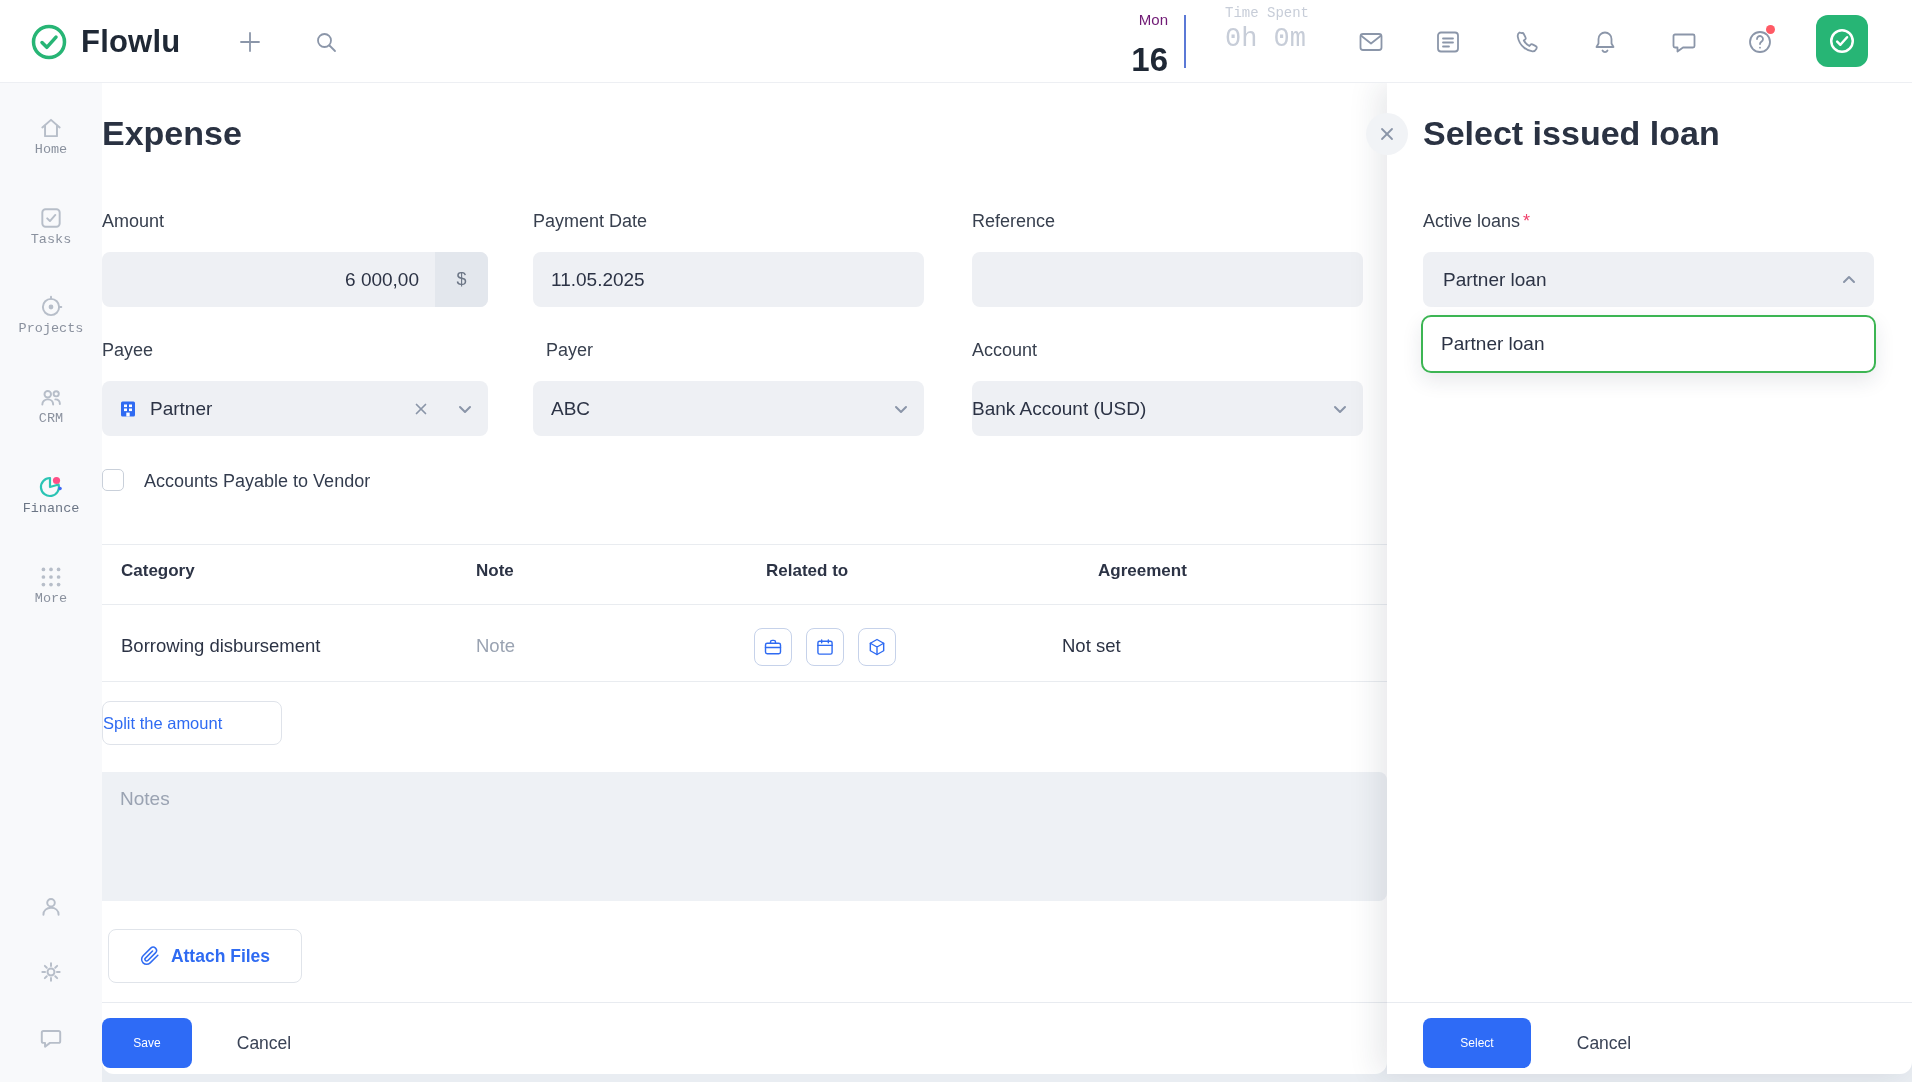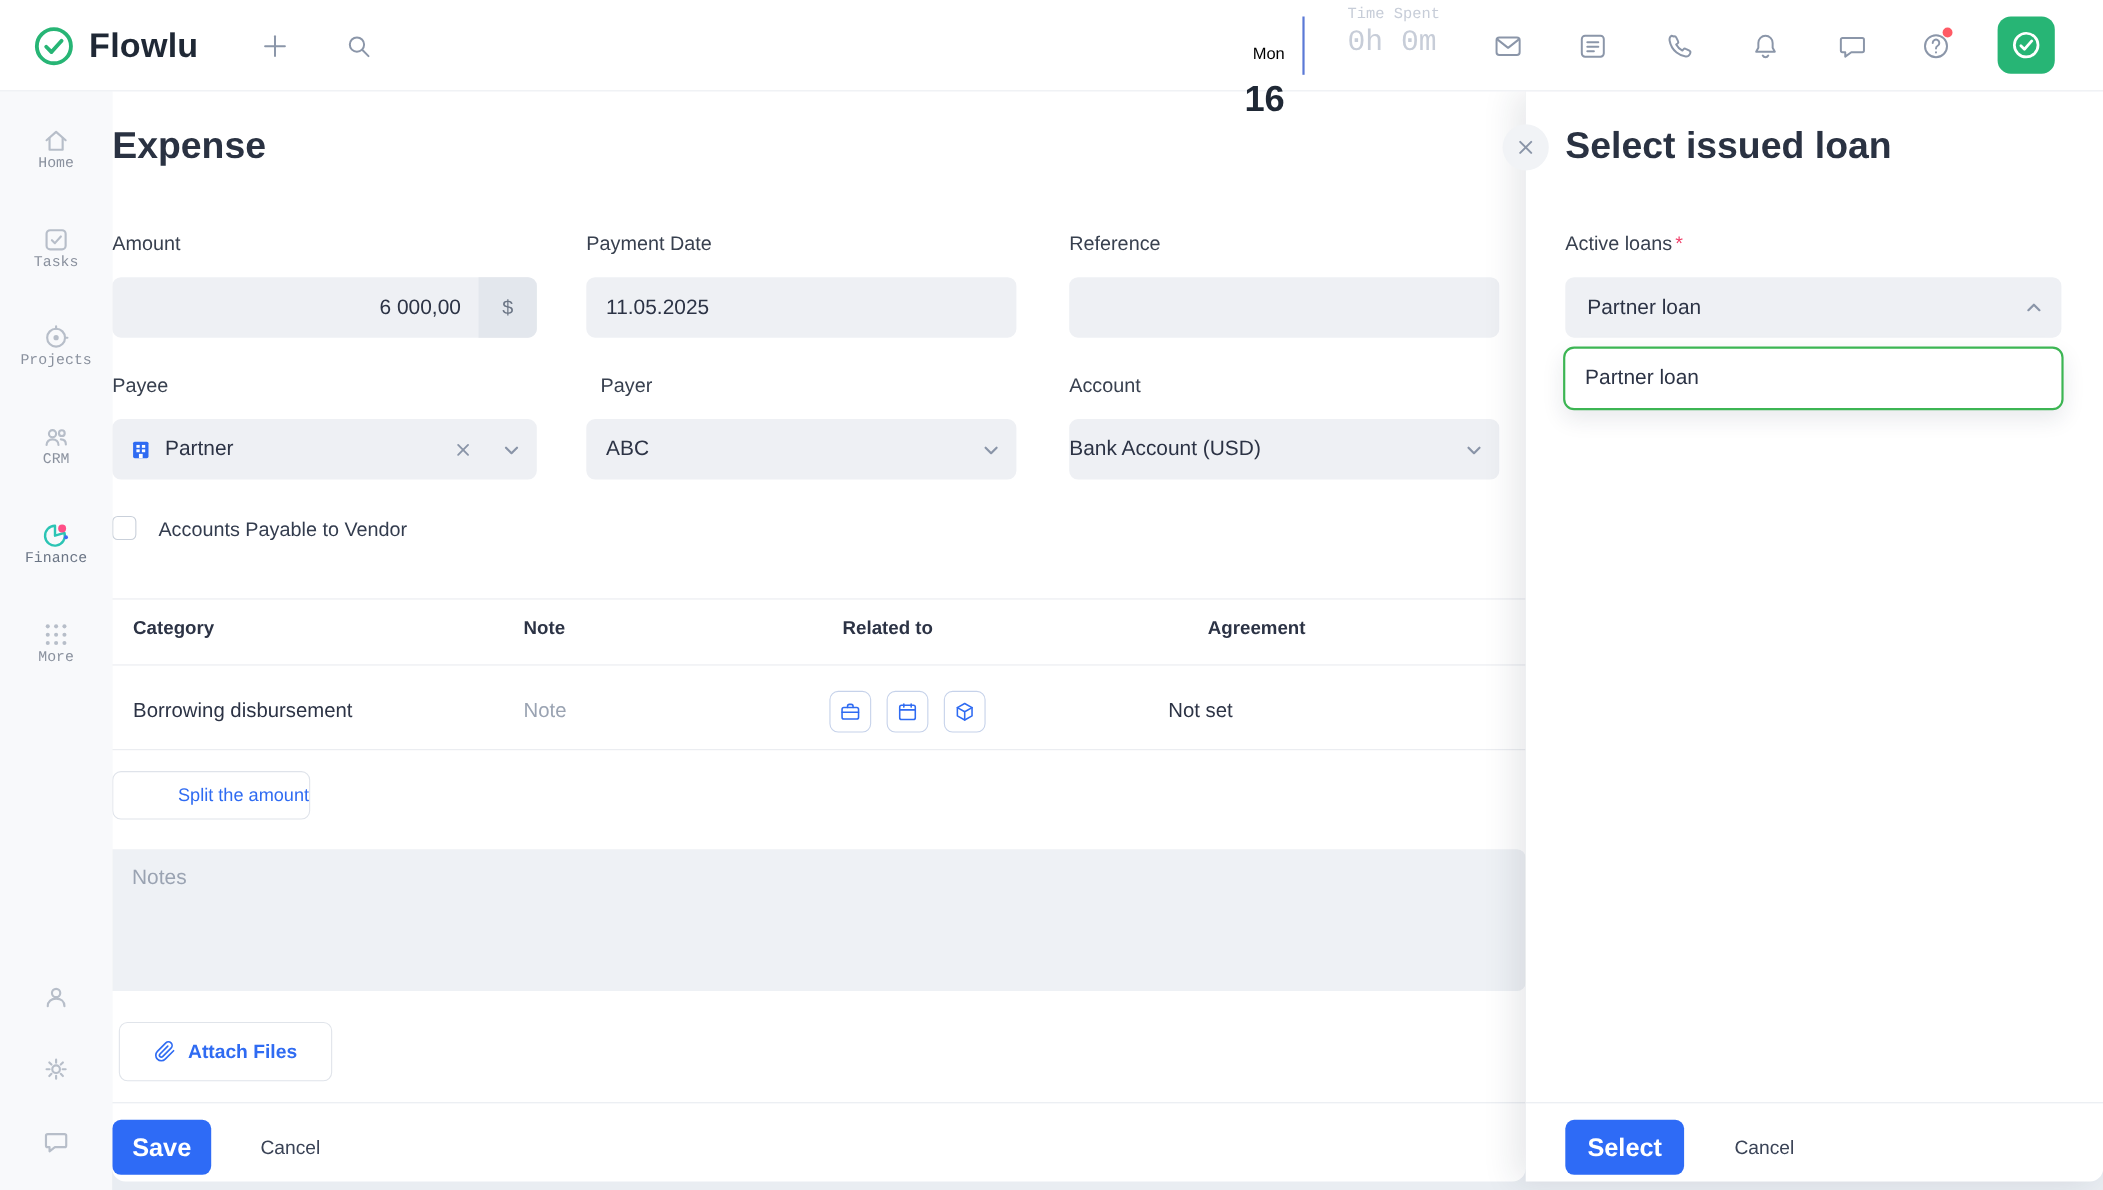--- a/index.html
+++ b/index.html
@@ -9,21 +9,21 @@
   .tico { fill:none; stroke:#8b96a9; stroke-width:1.8; stroke-linecap:round; stroke-linejoin:round; }
   .sico { fill:none; stroke:#b7bec9; stroke-width:1.8; stroke-linecap:round; stroke-linejoin:round; }
   .bico { fill:none; stroke:#2f6bf2; stroke-width:1.7; stroke-linecap:round; stroke-linejoin:round; }
 
   
   .topbar { position:absolute; top:0; left:0; width:1912px; height:83px; background:#fff; border-bottom:1px solid #edeff3; z-index:40; }
   .brand { position:absolute; left:30px; top:0; height:83px; display:flex; align-items:center; gap:13px; }
   .brand-name { font-size:31px; font-weight:700; color:#1f2835; letter-spacing:.2px; }
   .icon-btn { position:absolute; top:0; height:83px; width:42px; display:flex; align-items:center; justify-content:center; cursor:pointer; }
   .date-box { position:absolute; left:1078px; top:11px; width:90px; text-align:right; }
-  .date-day { font-size:15px; color:#000000; font-weight:500; line-height:18px;margin-top:30px; }
+  .date-day { font-size:15px; color:#701a75; font-weight:500; line-height:18px; }
   .date-num { font-size:33px; color:#1f2835; font-weight:700; line-height:38px;margin-top:12px; }
   .tb-divider { position:absolute; left:1184px; top:15px; width:2px; height:53px; background:#5b79d6; }
   .time-box { position:absolute; left:1225px; top:4px;font-family:Liberation Mono, monospace; }
   .ts-label { font-size:14px; color:#c7cdd8; font-weight:500; line-height:18px; }
   .ts-value { font-size:27px; color:#c7cdd8; font-weight:500; line-height:34px; }
   .red-dot { position:absolute; width:9px; height:9px; border-radius:50%; background:#ff5a65; top:25px; right:6px; }
   .avatar { position:absolute; left:1816px; top:15px; width:52px; height:52px; border-radius:12px; background:#27b575; display:flex; align-items:center; justify-content:center; cursor:pointer; }
 
   
   .sidebar { position:absolute; top:83px; left:0; width:102px; height:999px; background:#f8f9fb; z-index:20; }
@@ -40,25 +40,25 @@
   .inp .chev { margin-left:auto; margin-right:14px; }
   .amount-val { flex:1; text-align:right; padding-right:16px; }
   .cur-box { width:53px; height:55px; background:#e3e7ed; border-radius:0 8px 8px 0; display:flex; align-items:center; justify-content:center; font-size:18px; color:#6b7585; }
   .checkbox { position:absolute; left:0; top:386px; width:22px; height:22px; background:#fff; border:1.5px solid #c9d0da; border-radius:5px; cursor:pointer; }
   .hline { position:absolute; left:0; right:0; height:1px; background:#e9ecf0; }
   .th { position:absolute; top:478px; font-size:17px; font-weight:600; color:#2c3345; }
   .td { position:absolute; top:552px; font-size:18.5px; color:#2c3345; }
   .muted { color:#9aa3b2; }
   .rel-group { position:absolute; left:652px; top:545px; display:flex; gap:14px; }
   .rel-btn { width:38px; height:38px; border:1.5px solid #c6d2ea; border-radius:8px; background:#fff; display:flex; align-items:center; justify-content:center; cursor:pointer; }
-  .split-btn { position:absolute; left:0; top:618px; width:180px; height:44px; background:#fff; border:1.5px solid #dfe3ea; border-radius:8px; color:#2f6bf2; font-size:16.5px; display:flex; align-items:center; justify-content:flex-end; cursor:pointer; }
+  .split-btn { position:absolute; left:0; top:618px; width:180px; height:44px; background:#fff; border:1.5px solid #dfe3ea; border-radius:8px; color:#2f6bf2; font-size:16.5px; display:flex; align-items:center; justify-content:flex-start; cursor:pointer; }
   .notes-area { position:absolute; left:0; top:689px; width:1285px; height:129px; background:#eef1f5; border-radius:0 8px 8px 0; padding:16px 18px; font-size:19px; cursor:text; }
   .attach-btn { position:absolute; left:6px; top:846px; width:194px; height:54px; background:#fff; border:1.5px solid #e0e4ea; border-radius:8px; display:flex; align-items:center; justify-content:center; gap:11px; color:#2f6bf2; font-size:17.5px; font-weight:600; cursor:pointer; }
   .footer-line { position:absolute; left:0; right:0; top:919px; height:1px; background:#e8ebf0; }
-  .btn-primary { position:absolute; top:935px; height:50px; background:#2e6bf6; border-radius:8px; color:#fff; font-size:23px; font-weight:700; display:flex; align-items:center; justify-content:center; cursor:pointer; }
+  .btn-primary { position:absolute; top:935px; height:50px; background:#2e6bf6; border-radius:8px; color:#fff; font-size:12px; font-weight:400; display:flex; align-items:center; justify-content:center; cursor:pointer; }
   .btn-text { position:absolute; top:935px; height:50px; display:flex; align-items:center; justify-content:center; color:#3a4356; font-size:17.5px; cursor:pointer; }
 
   
   .right-panel { position:absolute; left:1387px; top:83px; width:525px; height:991px; background:#fff; box-shadow:-10px 0 30px rgba(30,40,60,.10); z-index:25; border-radius:0 0 12px 0; }
   .close-btn { position:absolute; left:-21px; top:30px; width:42px; height:42px; border-radius:50%; background:#f1f3f6; display:flex; align-items:center; justify-content:center; cursor:pointer; }
   .loan-select { position:absolute; left:36px; top:169px; width:451px; height:55px; background:#eef0f4; border-radius:8px; display:flex; align-items:center; padding-left:20px; font-size:19px; color:#2c3345; cursor:pointer; }
   .loan-option { position:absolute; left:34px; top:232px; width:455px; height:58px; background:#fff; border:2.5px solid #3cb553; border-radius:10px; box-shadow:0 8px 20px rgba(25,39,70,.10); display:flex; align-items:center; padding-left:18px; font-size:19px; color:#2c3345; cursor:pointer; }
   .req { color:#f0416b; margin-left:3px; }
   .chev-up { transform:rotate(180deg); }
 </style>

